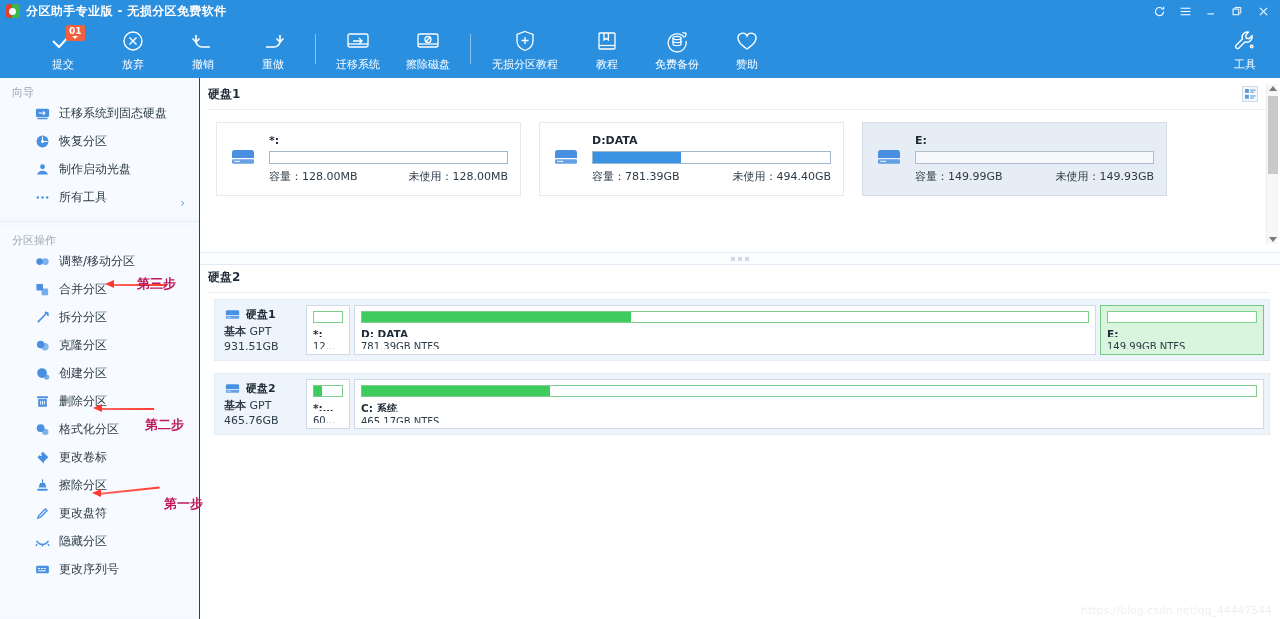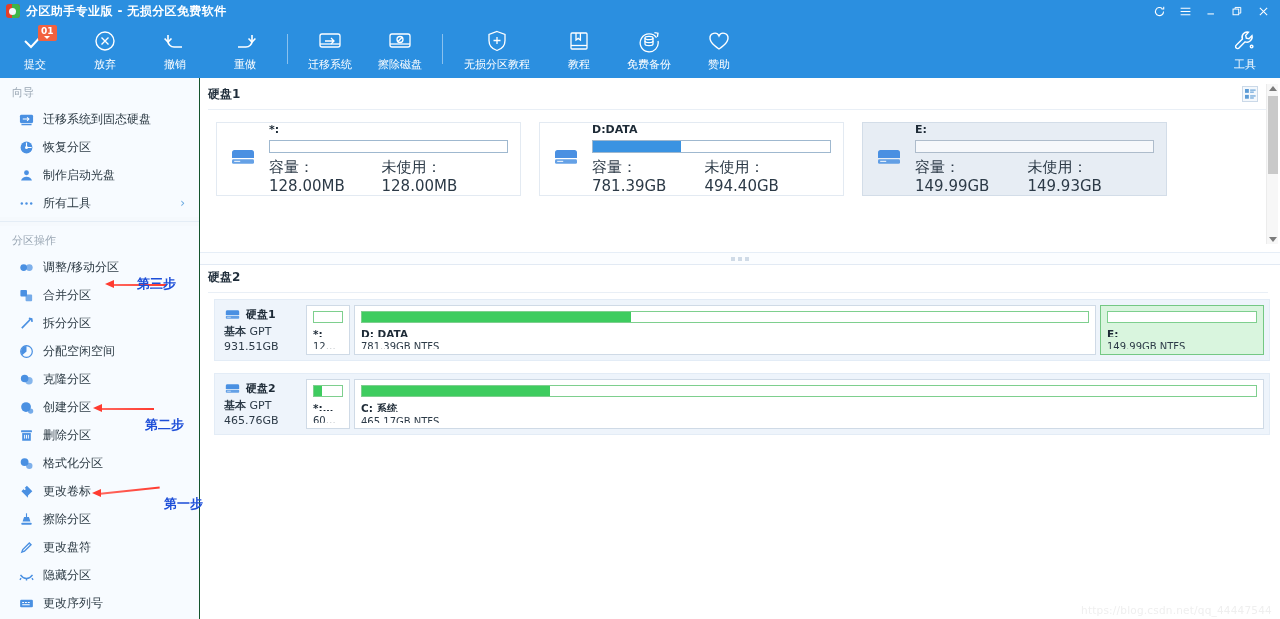--- a/index.html
+++ b/index.html
@@ -40,21 +40,21 @@
   .win-btn {
     width: 26px; height: 22px; display: flex; align-items: center;
     justify-content: center; color: #ffffff;
   }
   .win-btn svg { display: block; }
 
   
   .toolbar {
     position: absolute; top: 22px; left: 0; width: 1280px; height: 56px;
     background: #2b8fe0; display: flex; align-items: flex-start;
-    padding-left: 0;
+    padding-left: 28px;
   }
   .tb-item {
     width: 70px; height: 56px; display: flex; flex-direction: column;
     align-items: center; justify-content: center; position: relative;
     color: #ffffff;
   }
   .tb-item.wide { width: 94px; }
   .tb-ico { height: 26px; display: flex; align-items: center; justify-content: center; }
   .tb-ico svg { display: block; }
   .tb-label { font-size: 11px; margin-top: 3px; white-space: nowrap; }
@@ -84,42 +84,42 @@
   .sidebar {
     position: absolute; top: 78px; left: 0; width: 200px; height: 541px;
     background: #f5f9fd; border-right: 1px solid #14532d;
     overflow: hidden;
   }
   .side-group { background: #f7fbff; }
   .grp-title {
     font-size: 11px; color: #9aa7b4; padding: 7px 0 5px 12px;
   }
   .side-item {
-    display: flex; align-items: center; height: 28px;
-    padding-left: 18px; position: relative; cursor: default;
+    display: flex; align-items: flex-start; height: 28px;
+    padding-left: 34px; position: relative; cursor: default;
   }
   .si-ico {
     width: 16px; height: 16px; margin-right: 9px;
     display: flex; align-items: center; justify-content: center;
     flex: none;
   }
   .si-ico svg { display: block; }
   .si-label { font-size: 12px; color: #2d3b45; white-space: nowrap; }
   .si-chev {
     position: absolute; right: 14px; top: 50%; transform: translateY(-50%);
     color: #6aa9e0; font-size: 12px;
   }
   .grp-div {
     height: 1px; background: #e4edf6; margin: 4px 0;
   }
 
   
   .anno { position: absolute; pointer-events: none; z-index: 40; }
   .anno-text {
-    color: #1d4ed8; font-size: 13px; font-weight: bold; white-space: nowrap;
+    color: #be185d; font-size: 13px; font-weight: bold; white-space: nowrap;
   }
   .arrow-line {
     position: absolute; height: 2px;
     background: linear-gradient(to left, #ff3b30, #ff6a61);
   }
   .arrow-head {
     position: absolute; width: 0; height: 0;
     border-top: 4px solid transparent; border-bottom: 4px solid transparent;
     border-right: 9px solid #ff3b30;
   }
@@ -154,21 +154,21 @@
     font-size: 11px; font-weight: bold; color: #1d2a36; margin-bottom: 4px;
   }
   .meter {
     height: 13px; border: 1px solid #9fb8cf; background: #ffffff;
     position: relative; margin-bottom: 5px;
   }
   .meter .fill { height: 100%; background: #3a93e2; }
   .card.sel .meter { border-color: #aebccb; background: #f6f8fb; }
   .card-stats {
     display: flex; justify-content: space-between;
-    font-size: 15px; color: #2c3a47;
+    font-size: 11px; color: #2c3a47;
   }
 
   .grid-toggle {
     position: absolute; right: 22px; top: 8px;
     width: 16px; height: 16px; border: 1px solid #cbd9e8;
     background: #f4f8fc; display: flex; align-items: center;
     justify-content: center;
   }
   .vscroll {
     position: absolute; right: 2px; top: 6px; width: 12px; height: 160px;
@@ -479,29 +479,20 @@
       <div class="side-item">
         <span class="si-ico">
           <svg width="15" height="15" viewBox="0 0 16 16" fill="none" stroke="#4a90e2" stroke-width="1.8">
             <path d="M3 13L12.5 3.2"></path>
               <path d="M10.5 2.6l3 .6.5 3"></path>
           </svg>
         </span>
         <span class="si-label">拆分分区</span>
       </div>
 
-      <div class="side-item">
-        <span class="si-ico">
-          <svg width="15" height="15" viewBox="0 0 16 16" fill="none" stroke="#4a90e2" stroke-width="1.3">
-            <circle cx="8" cy="8" r="6.2"></circle>
-            <path d="M8 2.2A5.8 5.8 0 0 0 3.6 11.7L8 8z" fill="#4a90e2" stroke="none"></path>
-          </svg>
-        </span>
-        <span class="si-label">分配空闲空间</span>
-      </div>
 
       <div class="side-item">
         <span class="si-ico">
           <svg width="15" height="15" viewBox="0 0 16 16" fill="#4a90e2">
             <circle cx="6" cy="7" r="4"></circle>
               <circle cx="10.6" cy="9.4" r="4" opacity=".65"></circle>
           </svg>
         </span>
         <span class="si-label">克隆分区</span>
       </div>

